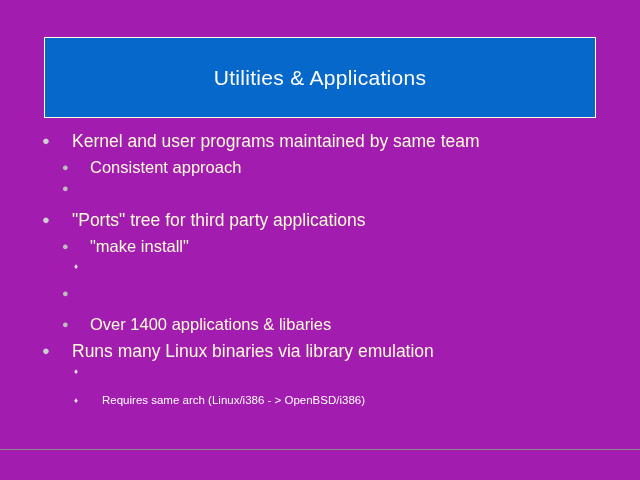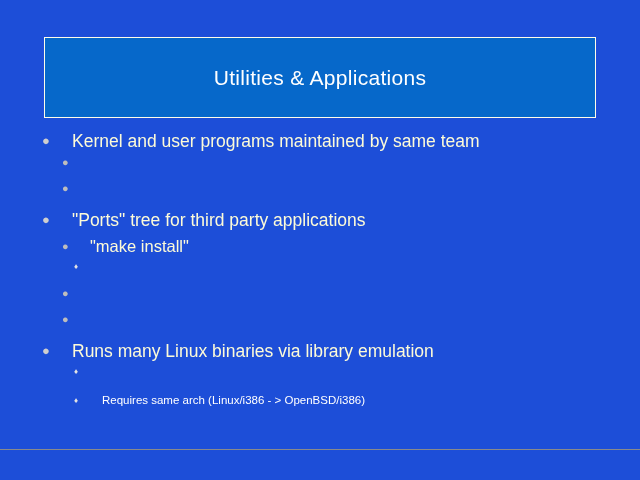--- a/index.html
+++ b/index.html
@@ -10,21 +10,21 @@
   body {
     width: 640px;
     height: 480px;
     overflow: hidden;
     font-family: "Liberation Sans", sans-serif;
   }
   #slide {
     position: relative;
     width: 640px;
     height: 480px;
-    background: #1d4ed8;
+    background: #a21caf;
   }
 
   
   #title-box {
     position: absolute;
     left: 44px;
     top: 37px;
     width: 552px;
     height: 81px;
     background: #0668ca;
@@ -132,40 +132,42 @@
     <div id="title-text">Utilities &amp; Applications</div>
   </div>
 
   <div id="body">
       <div class="row lvl1">
         <span class="bullet">●</span>
         <span class="label">Kernel and user programs maintained by same team</span>
       </div>
       <div class="row lvl2">
         <span class="bullet">●</span>
+        <span class="label">Consistent approach</span>
       </div>
       <div class="row lvl2">
         <span class="bullet">●</span>
       </div>
       <div class="row lvl1">
         <span class="bullet">●</span>
         <span class="label">"Ports" tree for third party applications</span>
       </div>
       <div class="row lvl2">
         <span class="bullet">●</span>
         <span class="label">"make install"</span>
       </div>
       <div class="row lvl3">
         <span class="bullet">♦</span>
       </div>
       <div class="row lvl2">
         <span class="bullet">●</span>
       </div>
       <div class="row lvl2">
         <span class="bullet">●</span>
+        <span class="label">Over 1400 applications &amp; libaries</span>
       </div>
       <div class="row lvl1">
         <span class="bullet">●</span>
         <span class="label">Runs many Linux binaries via library emulation</span>
       </div>
       <div class="row lvl3">
         <span class="bullet">♦</span>
       </div>
       <div class="row lvl3">
         <span class="bullet">♦</span>

